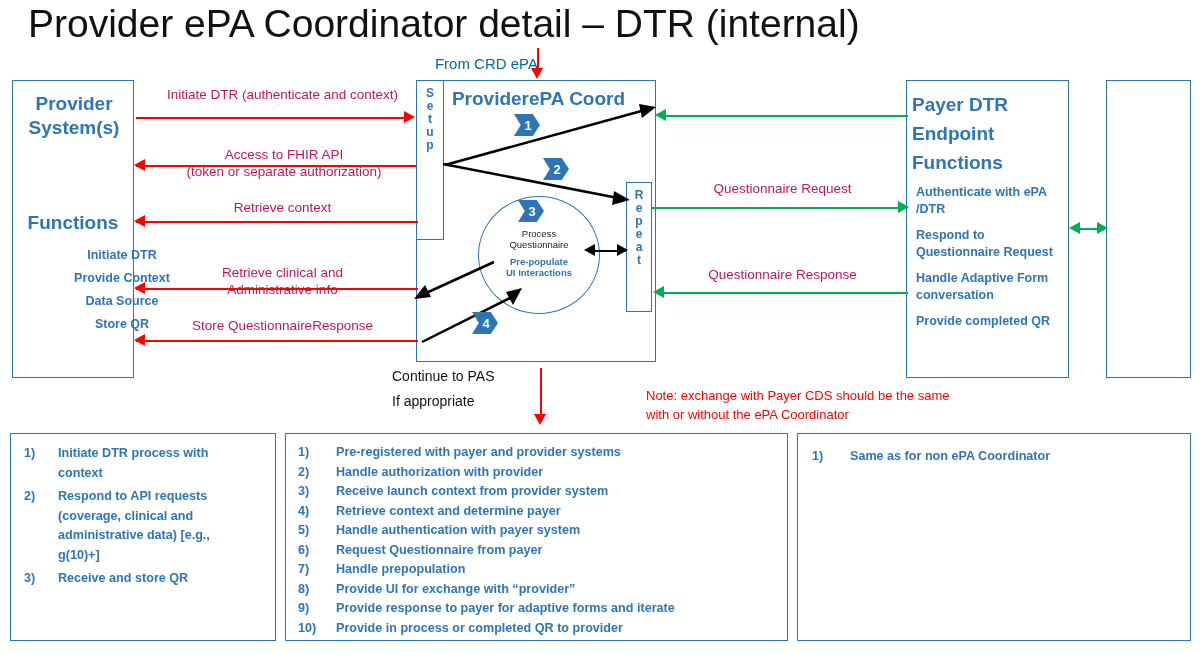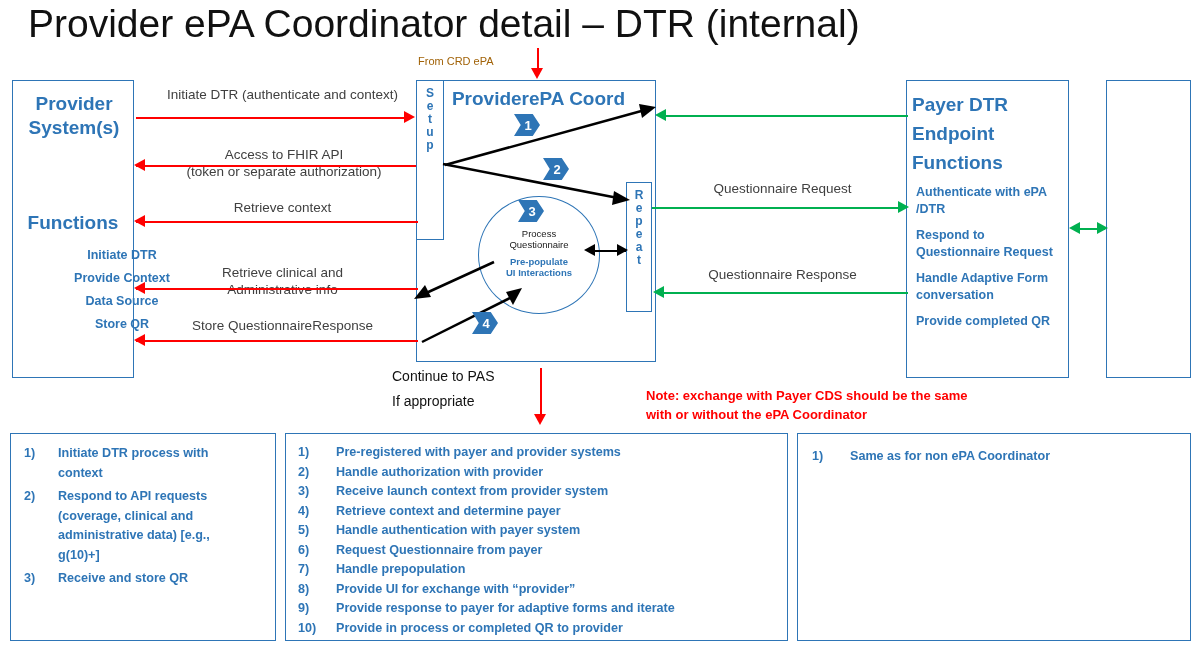--- a/index.html
+++ b/index.html
@@ -117,44 +117,44 @@
   .ah-left-red  { border-width: 6px 11px 6px 0; border-color: transparent #ff0000 transparent transparent; }
   .ah-right-green { border-width: 6px 0 6px 11px; border-color: transparent transparent transparent #00b050; }
   .ah-left-green  { border-width: 6px 11px 6px 0; border-color: transparent #00b050 transparent transparent; }
   .ah-right-black { border-width: 6px 0 6px 11px; border-color: transparent transparent transparent #000000; }
   .ah-left-black  { border-width: 6px 11px 6px 0; border-color: transparent #000000 transparent transparent; }
   .ah-down-red { border-width: 11px 6px 0 6px; border-color: #ff0000 transparent transparent transparent; }
 
   .vline { width: 0; border-left-width: 2.5px; border-left-style: solid; }
 
   .flowlabel {
-    font-size: 13.5px; color: #404040; text-align: center; line-height: 17px;
+    font-size: 13.5px; color: #be185d; text-align: center; line-height: 17px;
   }
 
   
   .chev {
     width: 26px; height: 22px; background: #2e75b6;
     clip-path: polygon(0% 0%, 72% 0%, 100% 50%, 72% 100%, 0% 100%, 26% 50%);
     color: #ffffff; font-size: 13px; font-weight: bold;
     display: flex; align-items: center; justify-content: center;
   }
   .chev span { margin-left: 2px; }
 
   
   .note-red {
     left: 646px; top: 386px; width: 400px;
-    font-size: 13px; color: #ff0000; line-height: 19px; font-weight: bold;
+    font-size: 13px; color: #ff0000; line-height: 19px;
   }
   .continue {
     left: 392px; top: 364px; width: 160px; text-align: left;
     font-size: 14px; color: #111111; line-height: 25px;
   }
   .from-crd {
-    left: 418px; top: 55px; width: 120px; text-align: left;
-    font-size: 11px; color: #a16207;
+    left: 418px; top: 55px; width: 120px; text-align: right;
+    font-size: 15px; color: #0369a1;
   }
 
   
   .panel {
     border: 1.5px solid #2e75b6; background: #ffffff; box-sizing: border-box;
     top: 433px; height: 208px;
   }
   .panel1 { left: 10px; width: 266px; }
   .panel2 { left: 285px; width: 503px; }
   .panel3 { left: 797px; width: 394px; }

